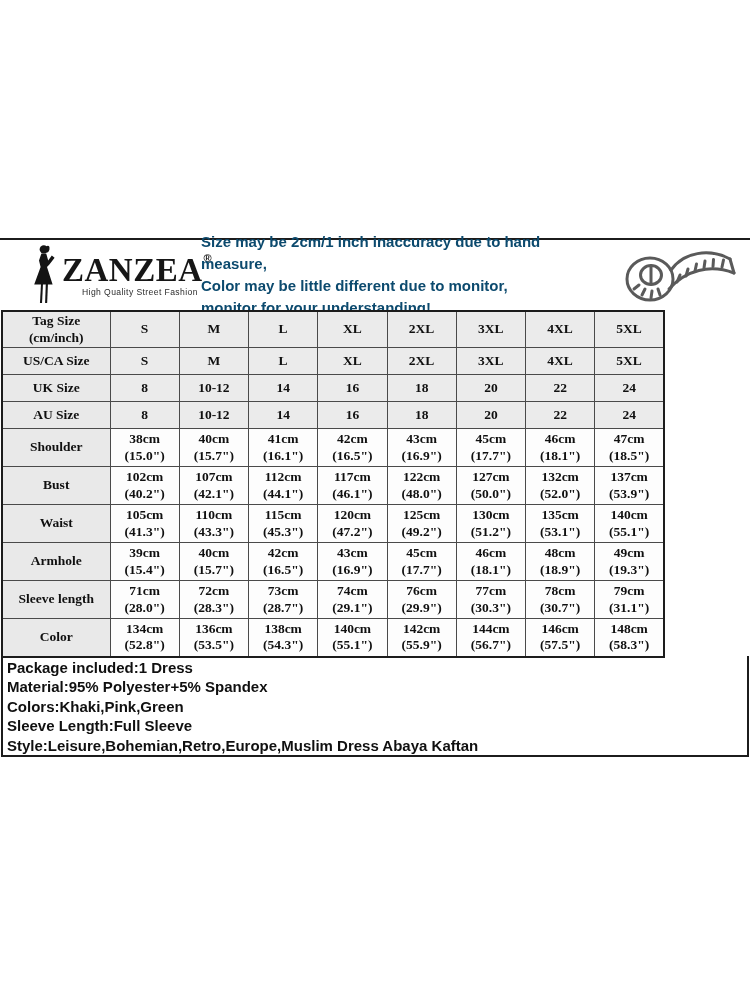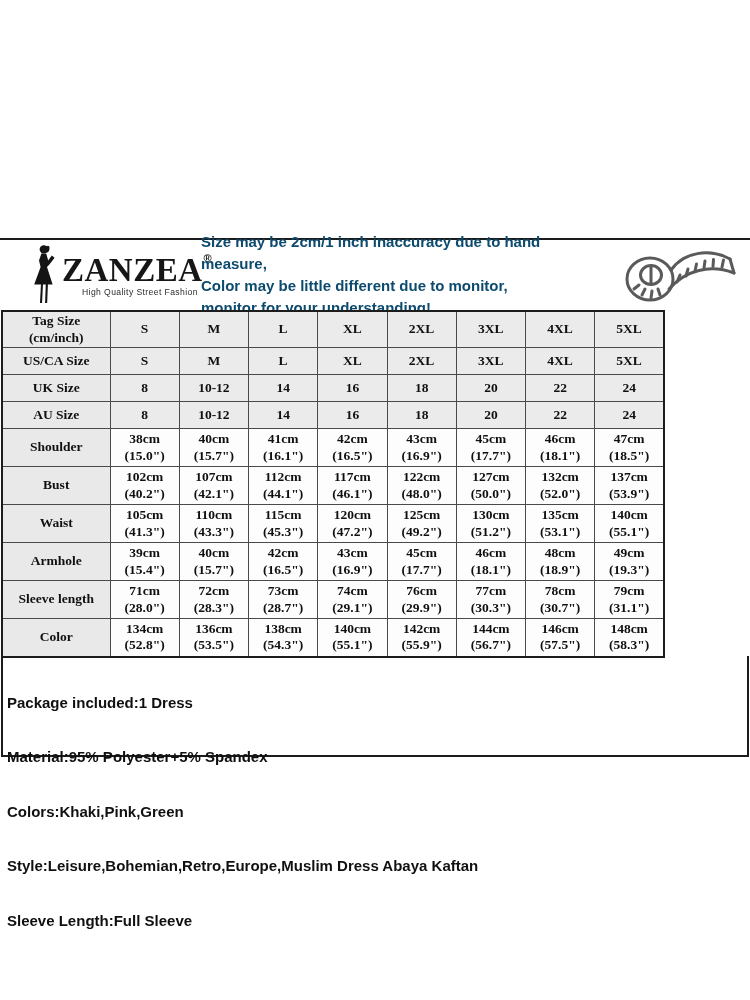--- a/index.html
+++ b/index.html
@@ -37,21 +37,21 @@
   table.size-table td.label-cell { background: #e9e9e9; width: 108px; font-size: 13.5px; }
   table.size-table td.shaded { background: #ebebeb; }
   table.size-table tr.r0 td { height: 36px; }
   table.size-table tr.r1 td, table.size-table tr.r2 td, table.size-table tr.r3 td { height: 27px; }
   table.size-table tr.rm td { height: 38px; }
 
   
   .details-box { position: absolute; top: 656px; left: 1px; width: 748px; height: 101px;
                  border: 2px solid #1c1c1c; border-top: none; padding: 2px 0 0 4px; }
   .detail-line { font-weight: bold; font-size: 15px; line-height: 19.4px; color: #101010;
-                 white-space: nowrap; margin-top: 35px; }
+                 white-space: nowrap; }
 
   svg .ink { stroke: #5a5a5a; fill: none; stroke-width: 3; stroke-linecap: round; }
 </style>
 </head>
 <body>
 
 <div class="sheet">
 
   <div class="rule-top"></div>
 
@@ -214,17 +214,17 @@
           <td>146cm<br>(57.5")</td>
           <td>148cm<br>(58.3")</td>
         </tr>
       </tbody>
   </table>
 
   <div class="details-box" id="details-list">
       <div class="detail-line">Package included:1 Dress</div>
       <div class="detail-line">Material:95% Polyester+5% Spandex</div>
       <div class="detail-line">Colors:Khaki,Pink,Green</div>
+      <div class="detail-line">Sleeve Length:Full Sleeve</div>
       <div class="detail-line">Style:Leisure,Bohemian,Retro,Europe,Muslim Dress Abaya Kaftan</div>
-      <div class="detail-line">Sleeve Length:Full Sleeve</div>
     </div>
 
 </div>
 
 </body></html>

